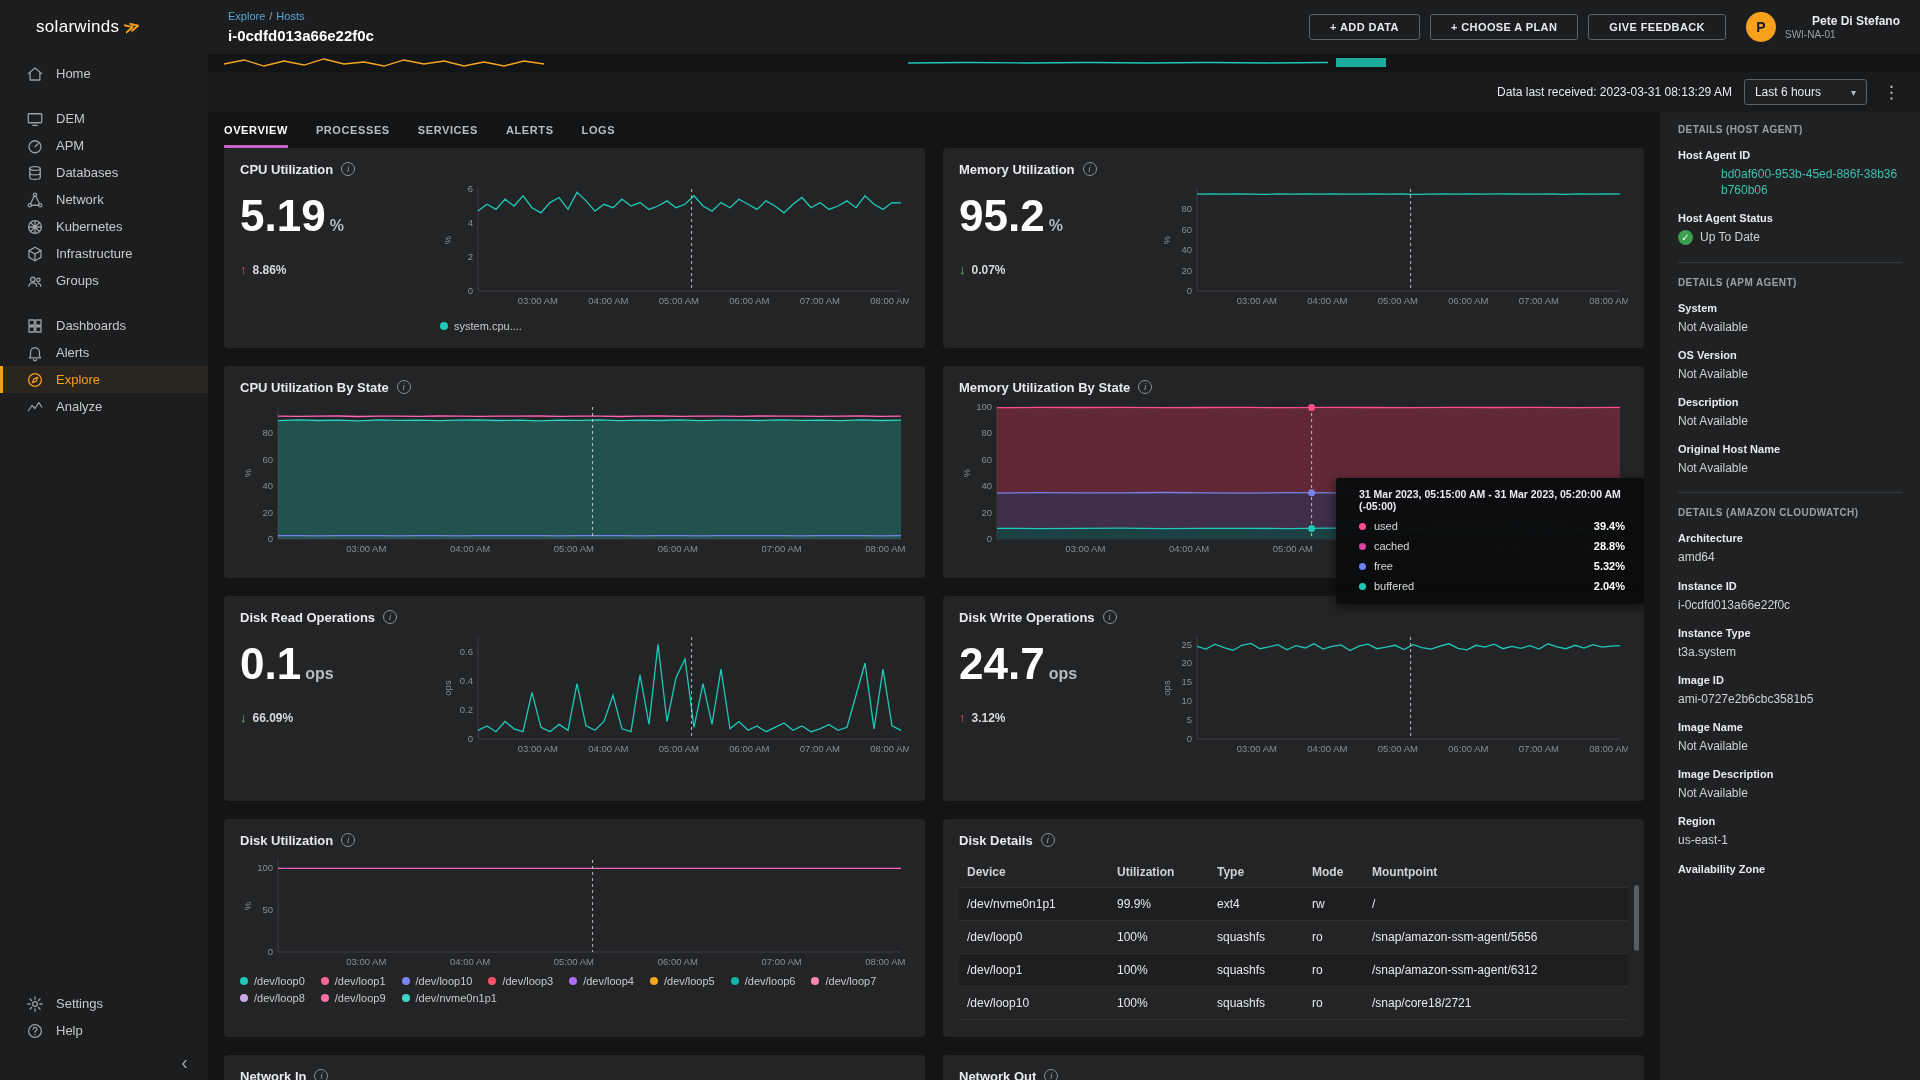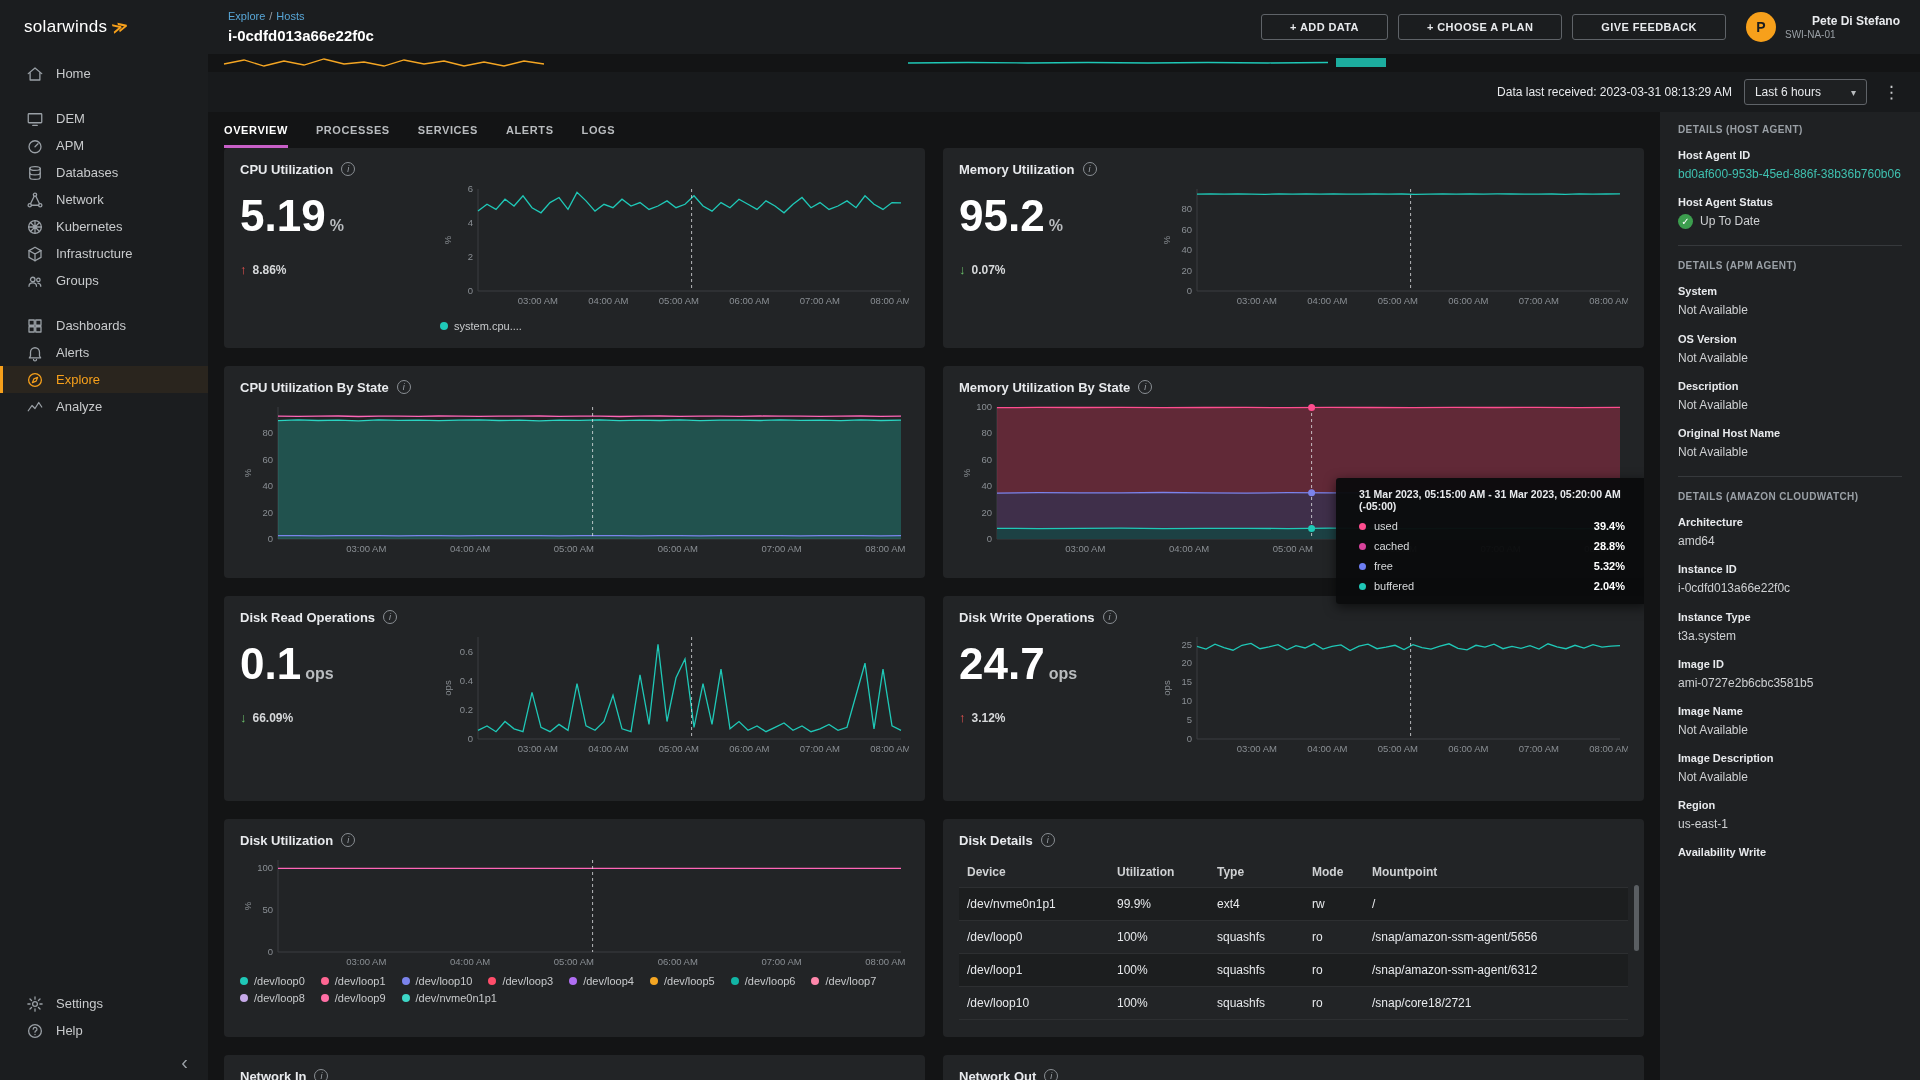--- a/index.html
+++ b/index.html
@@ -3,21 +3,21 @@
 <meta charset="utf-8">
 <style>
   *{margin:0;padding:0;box-sizing:border-box;}
   html,body{width:1920px;height:1080px;overflow:hidden;background:#131415;color:#e8eaed;
     font-family:"Liberation Sans",sans-serif;}
   .app{display:flex;width:100%;height:100%;}
 
   
   .sidebar{width:208px;background:#1b1d1f;display:flex;flex-direction:column;flex-shrink:0;}
   .logo{height:54px;display:flex;align-items:center;padding-left:24px;gap:5px;cursor:pointer;}
-  .logo-text{font-size:17px;color:#fff;letter-spacing:.3px;}
+  .logo-text{font-size:17px;color:#fff;letter-spacing:.3px;margin-left:12px;}
   .logo-mark{color:#f7a01b;font-size:15px;font-weight:bold;transform:rotate(-14deg);display:inline-block;}
   .nav{display:flex;flex-direction:column;}
   .nav-main{flex:1;margin-top:6px;}
   .nav-item{display:flex;align-items:center;gap:12px;height:27px;padding-left:23px;color:#c8cacc;
     font-size:13px;cursor:pointer;border-left:3px solid transparent;}
   .nav-item .nav-icon{width:18px;height:18px;display:flex;color:#9aa0a6;flex-shrink:0;}
   .nav-item.active{color:#f7a01b;border-left-color:#f7a01b;background:rgba(247,160,27,.07);}
   .nav-item.active .nav-icon{color:#f7a01b;}
   .nav-item.gap{margin-top:18px;}
   .collapse-row{display:flex;justify-content:flex-end;padding:8px 20px 8px;}
@@ -25,21 +25,21 @@
 
   
   .main{flex:1;display:flex;flex-direction:column;min-width:0;}
   .topbar{height:54px;background:#1b1d1f;display:flex;align-items:center;padding:0 20px;flex-shrink:0;}
   .breadcrumb{font-size:11px;line-height:1.2;}
   .crumb{color:#58a6d6;cursor:pointer;}
   .crumb-sep{color:#9aa0a6;margin:0 4px;}
   .page-title{font-size:15px;font-weight:bold;color:#fff;margin-top:3px;}
   .tb-right{margin-left:auto;display:flex;align-items:center;gap:10px;}
   .tb-btn{border:1px solid #5f6368;border-radius:3px;background:transparent;color:#e8eaed;font-size:11px;
-    font-weight:bold;letter-spacing:.4px;padding:6px 28px;font-family:inherit;cursor:pointer;white-space:nowrap;}
+    font-weight:bold;letter-spacing:.4px;padding:6px 20px;font-family:inherit;cursor:pointer;white-space:nowrap;}
   .user{display:flex;align-items:center;gap:9px;margin-left:10px;cursor:pointer;}
   .avatar{width:30px;height:30px;border-radius:50%;background:#f7a01b;color:#1b1d1f;font-weight:bold;
     font-size:14px;display:flex;align-items:center;justify-content:center;}
   .user-name{font-size:12px;font-weight:bold;color:#e8eaed;padding-left:27px;}
   .user-org{font-size:10px;color:#9aa0a6;margin-top:1px;}
 
   .strip{height:18px;background:#131415;position:relative;overflow:hidden;flex-shrink:0;}
   .statusbar{height:40px;background:#181a1c;display:flex;align-items:center;justify-content:flex-end;
     gap:12px;padding:0 16px;flex-shrink:0;}
   .status-text{font-size:12px;color:#e8eaed;}
@@ -98,21 +98,21 @@
   .tt-val{margin-left:auto;font-weight:bold;color:#fff;}
 
   
   .panel{width:260px;flex-shrink:0;background:#1f2123;padding:12px 18px;overflow:hidden;}
   .panel-section{padding-bottom:16px;margin-bottom:14px;border-bottom:1px solid #36393c;}
   .panel-section:last-child{border-bottom:none;}
   .panel-title{font-size:10px;font-weight:bold;color:#9aa0a6;letter-spacing:.4px;text-transform:uppercase;}
   .panel-item{margin-top:14px;}
   .panel-label{font-size:11px;font-weight:bold;color:#e8eaed;}
   .panel-value{margin-top:5px;color:#cfd1d3;font-size:12px;word-break:break-all;line-height:1.35;}
-  .panel-value.link{color:#3fc1b0;cursor:pointer;}
+  .panel-value.link{color:#3fc1b0;cursor:pointer;margin-left:43px;}
   .status-ok{display:flex;align-items:center;gap:7px;}
   .check-circle{width:15px;height:15px;border-radius:50%;background:#3c9e4e;color:#fff;font-size:10px;
     display:inline-flex;align-items:center;justify-content:center;flex-shrink:0;}
 </style>
 </head>
 <body>
 
 <div class="app">
 
   <aside class="sidebar">
@@ -756,21 +756,21 @@
             </div>
             <div class="panel-item">
               <div class="panel-label">Image Description</div>
               <div class="panel-value">Not Available</div>
             </div>
             <div class="panel-item">
               <div class="panel-label">Region</div>
               <div class="panel-value">us-east-1</div>
             </div>
             <div class="panel-item">
-              <div class="panel-label">Availability Write</div>
+              <div class="panel-label">Availability Zone</div>
               <div class="panel-value"></div>
             </div>
           </div>
         </aside>
 
     </div>
   </div>
 </div>
 
 </body></html>

